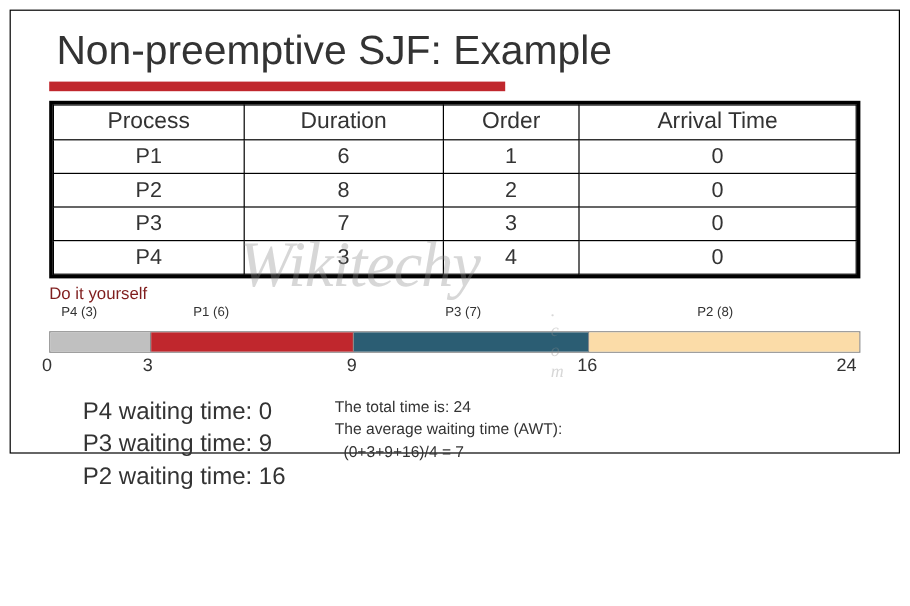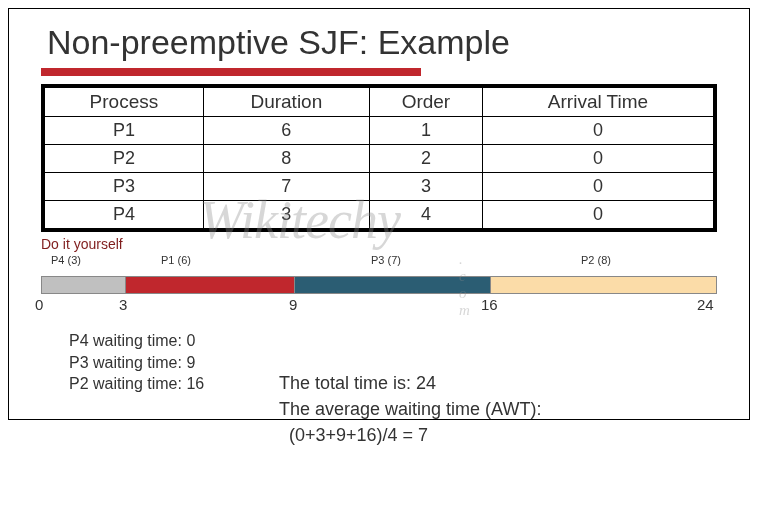--- a/index.html
+++ b/index.html
@@ -6,21 +6,21 @@
   body {
     width: 758px;
     height: 505px;
     background: #fff;
     font-family: Verdana, Geneva, sans-serif;
     position: relative;
   }
   .slide {
     position: absolute;
     left: 8px; top: 8px;
-    width: 742px; height: 412px;
+    width: 742px; height: 370px;
     border: 1px solid #000;
   }
   .title {
     font-size: 34px;
     color: #333;
     margin: 14px 0 6px 38px;
     font-family: Verdana, sans-serif;
   }
   .redbar {
     height: 8px;
@@ -76,22 +76,22 @@
     font-size: 15px;
     color: #333;
   }
   .ticks span { position: absolute; top: 2px; }
   .bottom {
     display: flex;
     margin: 14px 32px 0 60px;
     font-size: 17px;
     color: #333;
   }
-  .waits { width: 210px; line-height: 1.35; font-size: 16px; }
-  .summary { line-height: 1.45; font-size: 18px; margin-top: 40px; }
+  .waits { width: 210px; line-height: 1.35; font-size: 20px; }
+  .summary { line-height: 1.45; font-size: 13px; }
   .watermark {
     position: absolute;
     left: 190px; top: 180px;
     font-size: 54px;
     font-family: Georgia, serif;
     color: rgba(140,140,140,0.35);
     font-style: italic;
     pointer-events: none;
     letter-spacing: -1px;
   }

